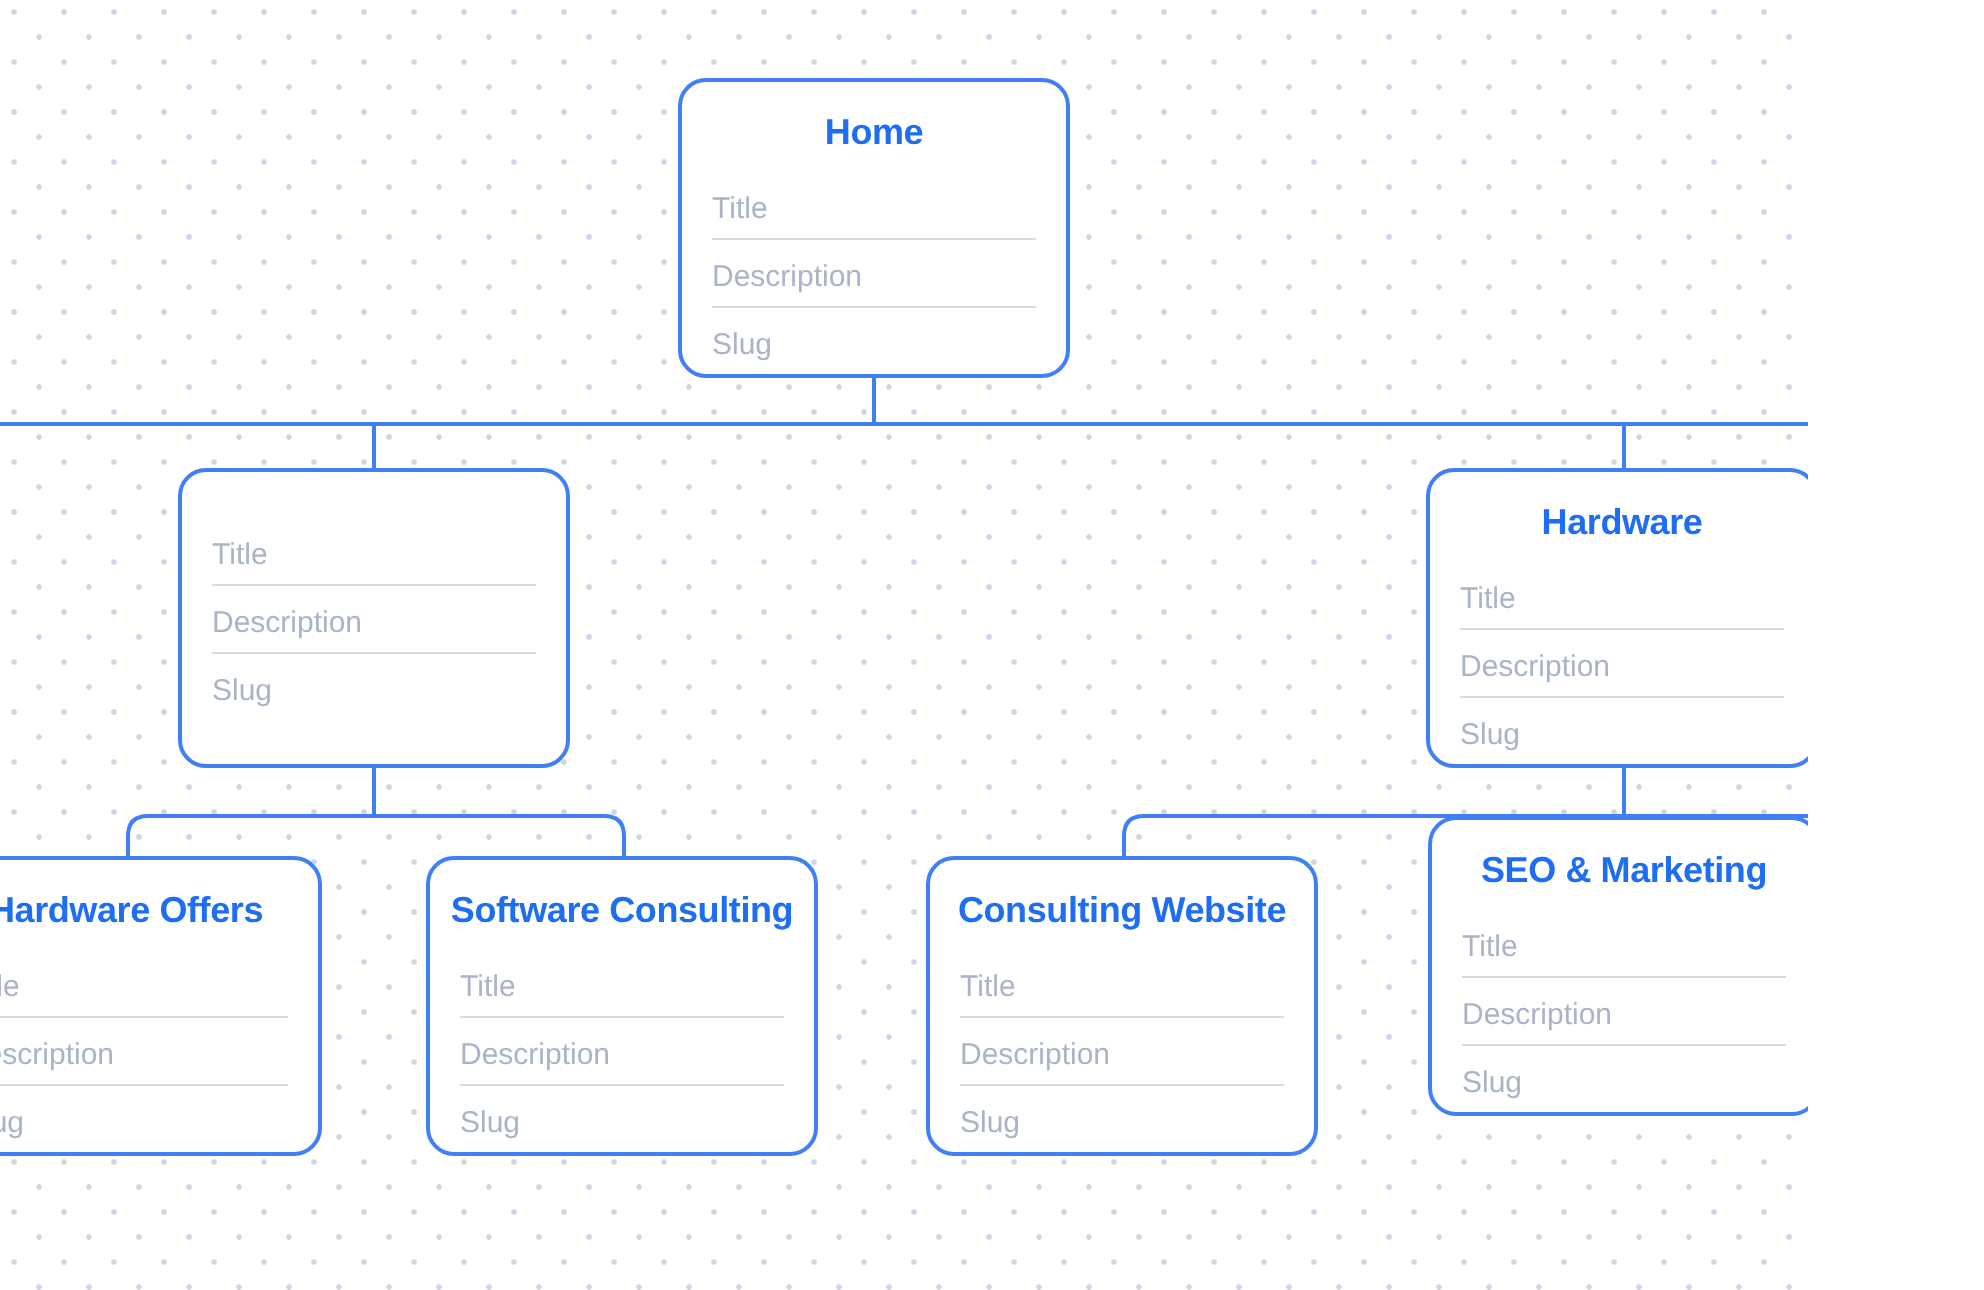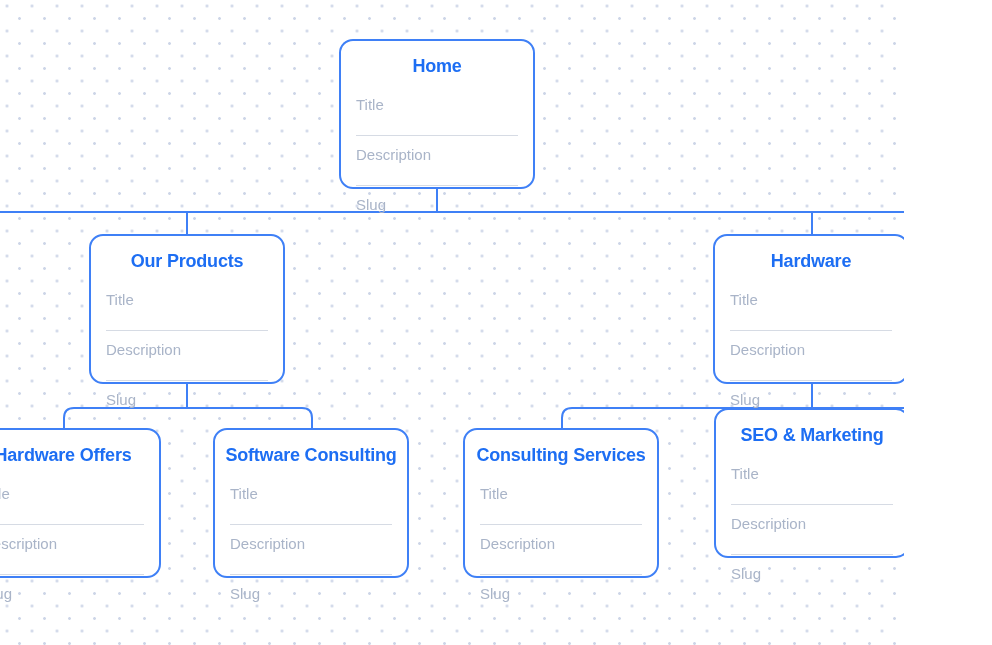--- a/index.html
+++ b/index.html
@@ -37,21 +37,21 @@
     font-weight:700;
     line-height:20px;
     letter-spacing:-0.2px;
     color:#1d6ef3;
     text-align:center;
     white-space:nowrap;
   }
   .fields{margin-top:20px;}
   .field{
     margin-bottom:10px;
-    padding-bottom:21px;
+    padding-bottom:5px;
     border-bottom:1px solid #d6dbe4;
   }
   .field:last-child{border-bottom:none;}
   .field input{
     display:block;
     width:100%;
     border:none;outline:none;background:transparent;
     padding:0;margin:0;
     font-family:"Liberation Sans",sans-serif;
     font-size:15px;line-height:18px;
@@ -93,21 +93,20 @@
       <div class="field">
           <input type="text" placeholder="Description" style="">
         </div>
       <div class="field">
           <input type="text" placeholder="Slug" style="">
         </div>
     </div>
   </div>
 
   <div class="node n-products">
-    <div class="node-title">Our Products</div>
     <div class="fields">
       <div class="field">
           <input type="text" placeholder="Title" style="">
         </div>
       <div class="field">
           <input type="text" placeholder="Description" style="">
         </div>
       <div class="field">
           <input type="text" placeholder="Slug" style="">
         </div>
@@ -153,21 +152,21 @@
       <div class="field">
           <input type="text" placeholder="Description" style="">
         </div>
       <div class="field">
           <input type="text" placeholder="Slug" style="">
         </div>
     </div>
   </div>
 
   <div class="node n-consulting">
-    <div class="node-title">Consulting Services</div>
+    <div class="node-title">Consulting Website</div>
     <div class="fields">
       <div class="field">
           <input type="text" placeholder="Title" style="">
         </div>
       <div class="field">
           <input type="text" placeholder="Description" style="">
         </div>
       <div class="field">
           <input type="text" placeholder="Slug" style="">
         </div>

